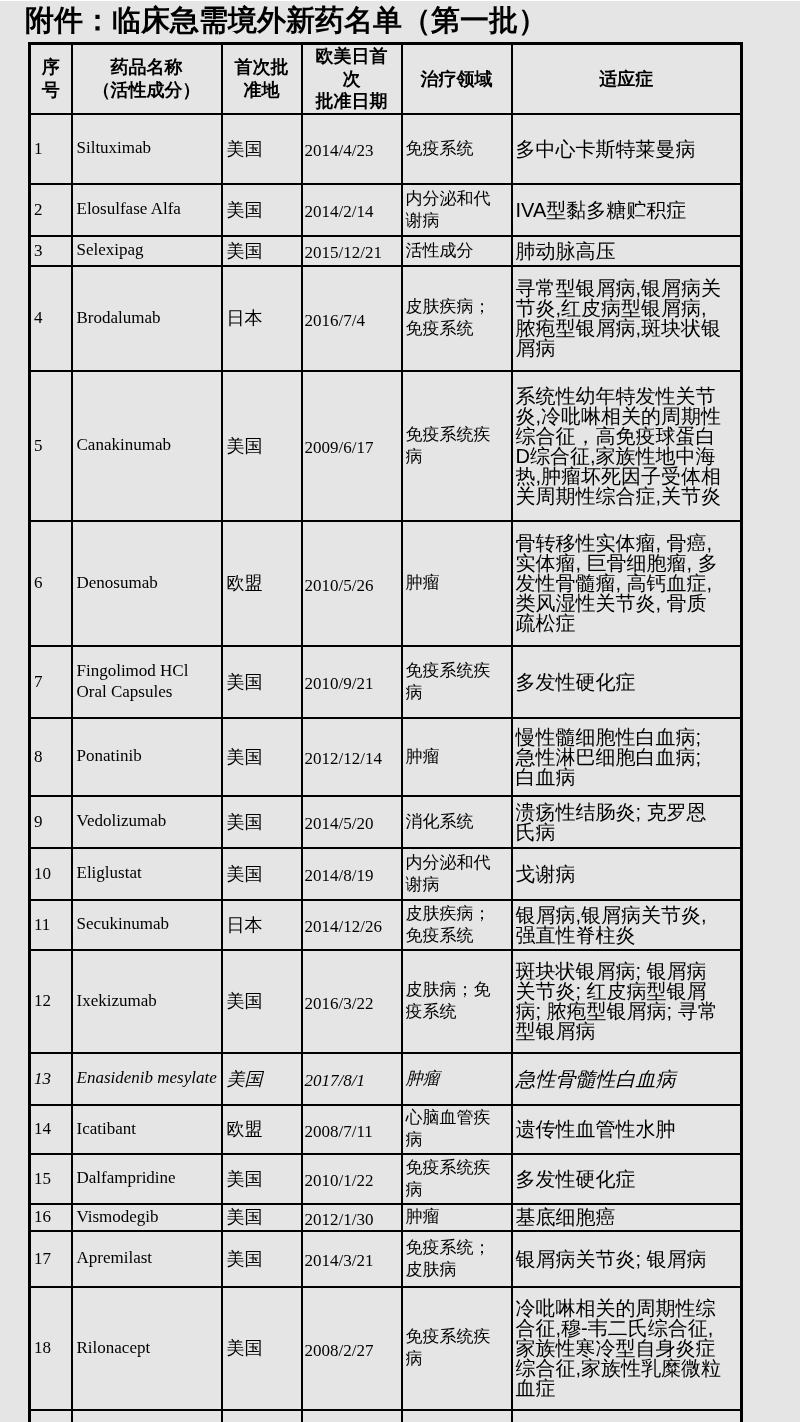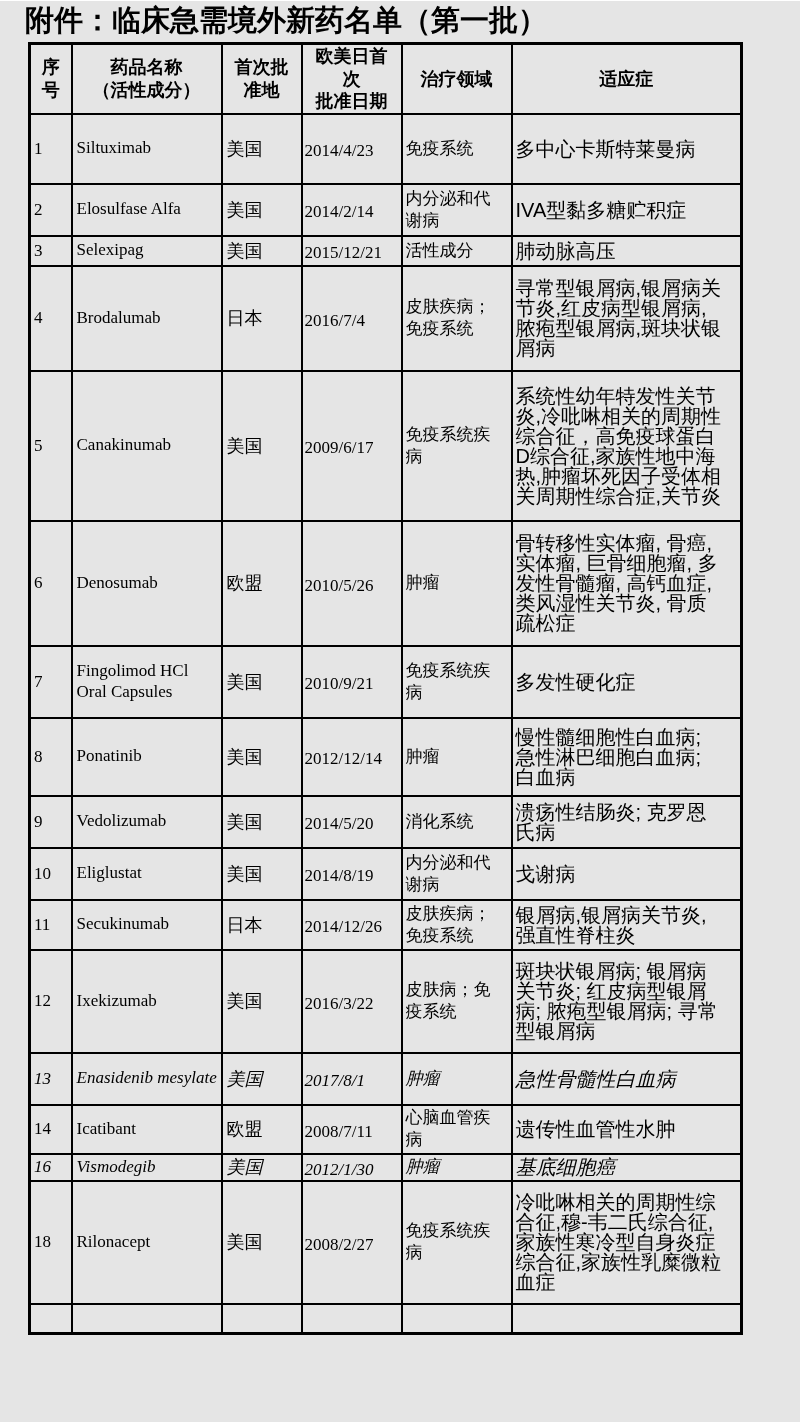--- a/index.html
+++ b/index.html
@@ -220,27 +220,43 @@
           <td class="col-indication">急性骨髓性白血病</td>
         </tr>
         <tr style="height: 49px;">
           <td class="col-no">14</td>
           <td class="col-name">Icatibant</td>
           <td class="col-origin">欧盟</td>
           <td class="col-date">2008/7/11</td>
           <td class="col-area">心脑血管疾病</td>
           <td class="col-indication">遗传性血管性水肿</td>
         </tr>
-        <tr style="height: 26px; font-style: italic;">
+        <tr style="height: 50px;">
+          <td class="col-no">15</td>
+          <td class="col-name">Dalfampridine</td>
+          <td class="col-origin">美国</td>
+          <td class="col-date">2010/1/22</td>
+          <td class="col-area">免疫系统疾病</td>
+          <td class="col-indication">多发性硬化症</td>
+        </tr>
+        <tr style="height: 26px;">
           <td class="col-no">16</td>
           <td class="col-name">Vismodegib</td>
           <td class="col-origin">美国</td>
           <td class="col-date">2012/1/30</td>
           <td class="col-area">肿瘤</td>
           <td class="col-indication">基底细胞癌</td>
+        </tr>
+        <tr style="height: 56px;">
+          <td class="col-no">17</td>
+          <td class="col-name">Apremilast</td>
+          <td class="col-origin">美国</td>
+          <td class="col-date">2014/3/21</td>
+          <td class="col-area">免疫系统；皮肤病</td>
+          <td class="col-indication">银屑病关节炎; 银屑病</td>
         </tr>
         <tr style="height: 123px;">
           <td class="col-no">18</td>
           <td class="col-name">Rilonacept</td>
           <td class="col-origin">美国</td>
           <td class="col-date">2008/2/27</td>
           <td class="col-area">免疫系统疾病</td>
           <td class="col-indication">冷吡啉相关的周期性综合征,穆-韦二氏综合征,家族性寒冷型自身炎症综合征,家族性乳糜微粒血症</td>
         </tr>
         <tr style="height: 30px;">

